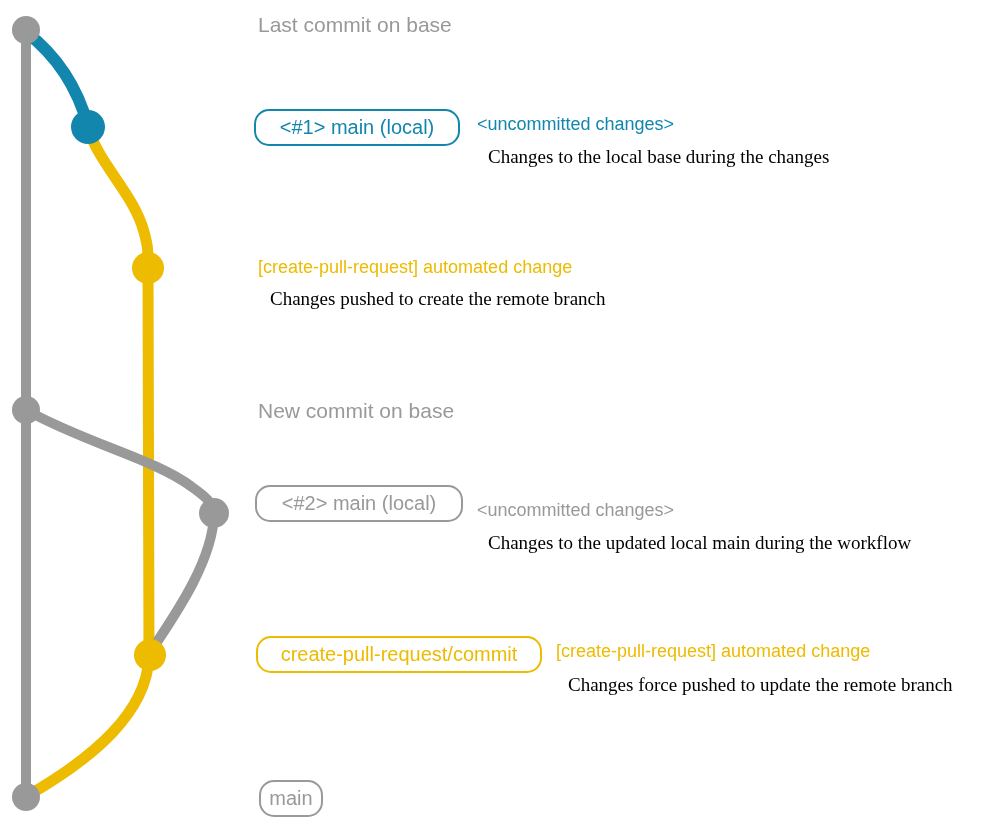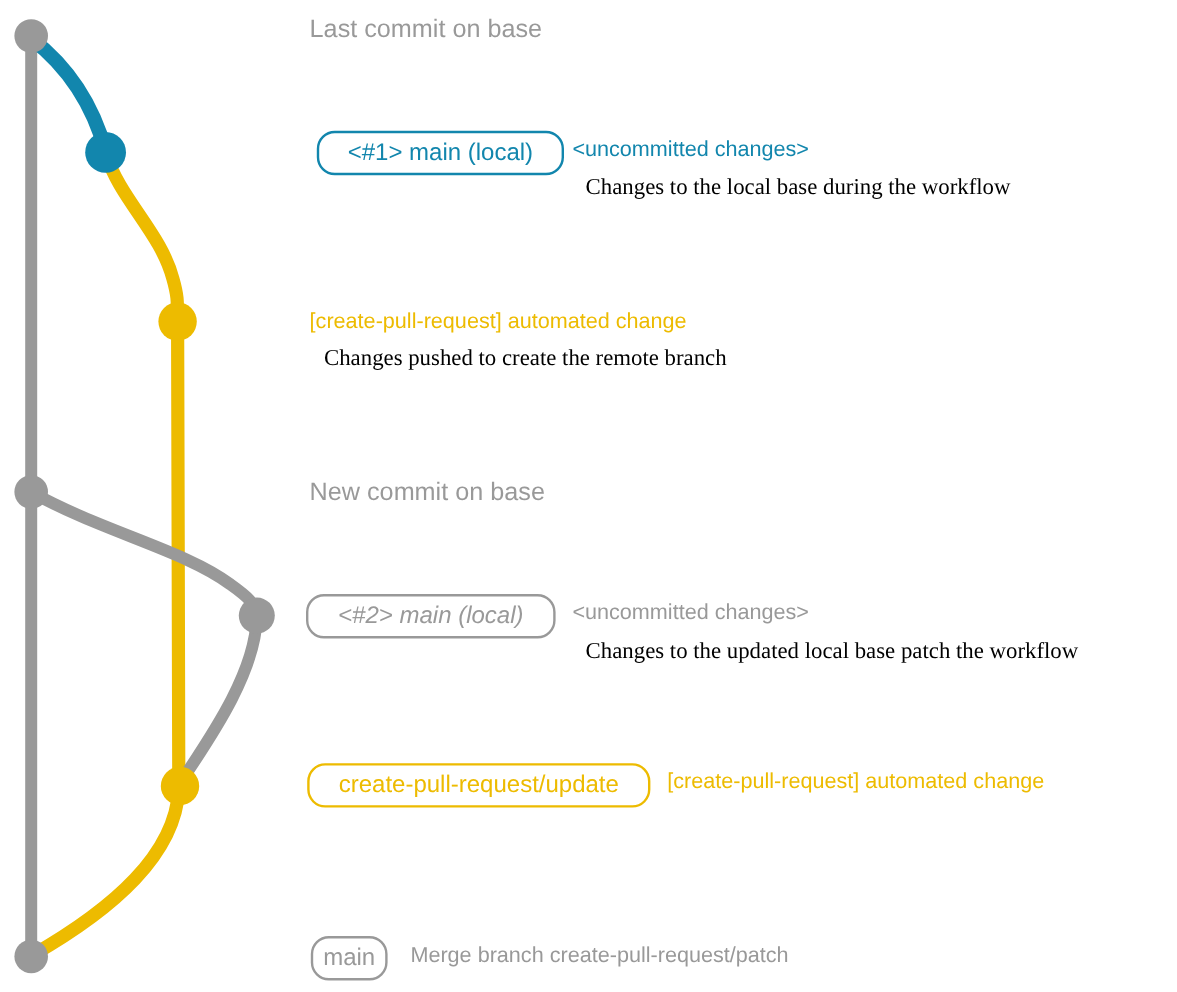--- a/index.html
+++ b/index.html
@@ -75,32 +75,32 @@
     <circle cx="88" cy="127" r="17" style="fill: var(--blue)"></circle>
     <circle cx="148" cy="268" r="16" style="fill: var(--yellow)"></circle>
     <circle cx="26" cy="410" r="14" style="fill: var(--gray)"></circle>
     <circle cx="214" cy="513" r="15" style="fill: var(--gray)"></circle>
     <circle cx="150" cy="655" r="16" style="fill: var(--yellow)"></circle>
     <circle cx="26" cy="797" r="14" style="fill: var(--gray)"></circle>
   </svg>
 
   <div class="abs hdr" style="left:258px; top:13px;">Last commit on base</div>
 
-  <span class="abs branch-box box-blue w-204" style="left:264px; top:109px;">&lt;#1&gt; main (local)</span>
+  <span class="abs branch-box box-blue w-204" style="left:254px; top:109px;">&lt;#1&gt; main (local)</span>
   <div class="abs title-sans title-blue" style="left:477px; top:114px;">&lt;uncommitted changes&gt;</div>
-  <div class="abs serif-note" style="left:488px; top:146px;">Changes to the local base during the workflow</div>
+  <div class="abs serif-note" style="left:488px; top:146px;">Changes to the local base during the changes</div>
 
   <div class="abs title-sans title-yellow" style="left:258px; top:257px;">[create-pull-request] automated change</div>
   <div class="abs hdr" style="left:258px; top:399px;">New commit on base</div>
 
   <div class="abs serif-note" style="left:270px; top:288px;">Changes pushed to create the remote branch</div>
 
-  <span class="abs branch-box box-gray w-208" style="left:255px; top:495px;font-style:italic;">&lt;#2&gt; main (local)</span>
+  <span class="abs branch-box box-gray w-208" style="left:255px; top:485px;">&lt;#2&gt; main (local)</span>
   <div class="abs title-sans title-gray" style="left:477px; top:500px;">&lt;uncommitted changes&gt;</div>
-  <div class="abs serif-note" style="left:488px; top:532px;">Changes to the updated local base patch the workflow</div>
+  <div class="abs serif-note" style="left:488px; top:532px;">Changes to the updated local main during the workflow</div>
 
-  <span class="abs branch-box box-yellow w-286" style="left:256px; top:636px;">create-pull-request/update</span>
+  <span class="abs branch-box box-yellow w-286" style="left:256px; top:636px;">create-pull-request/commit</span>
   <div class="abs title-sans title-yellow" style="left:556px; top:641px;">[create-pull-request] automated change</div>
+  <div class="abs serif-note" style="left:568px; top:674px;">Changes force pushed to update the remote branch</div>
 
   <span class="abs branch-box box-gray w-63" style="left:259px; top:780px;">main</span>
-  <div class="abs title-sans title-gray" style="left:342px; top:786px;">Merge branch create-pull-request/patch</div>
 
 </div>
 
 </body></html>

